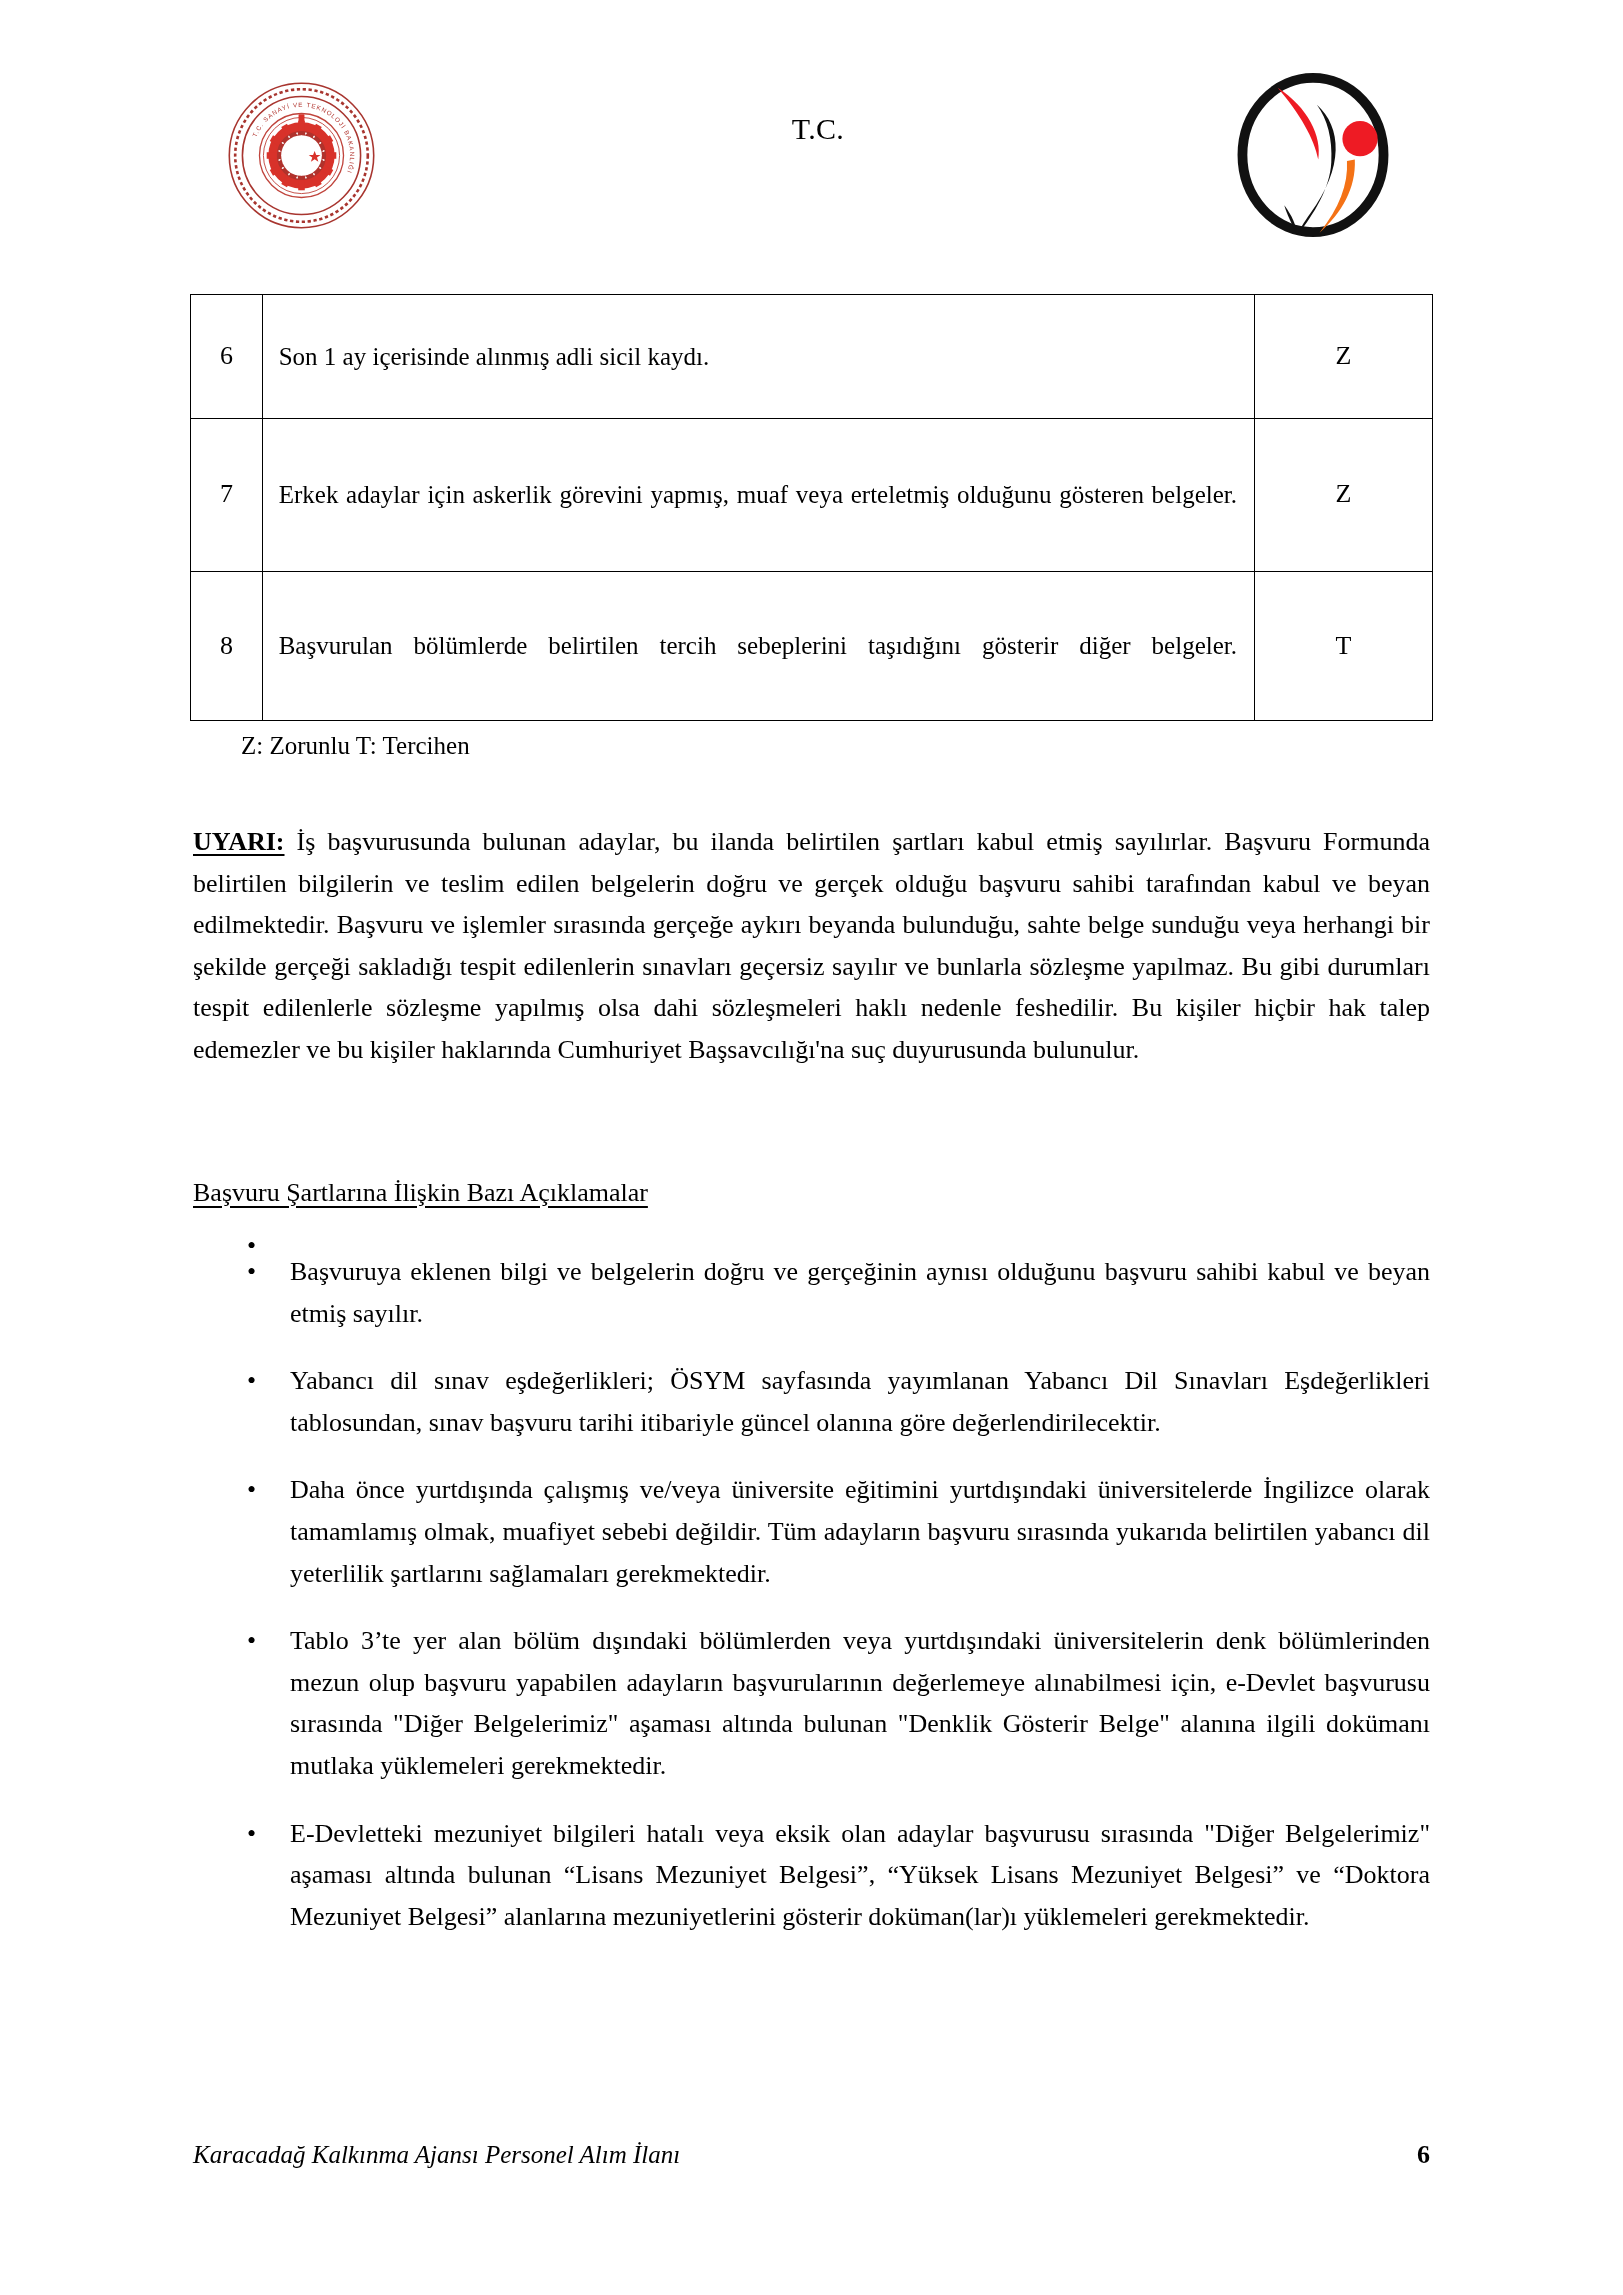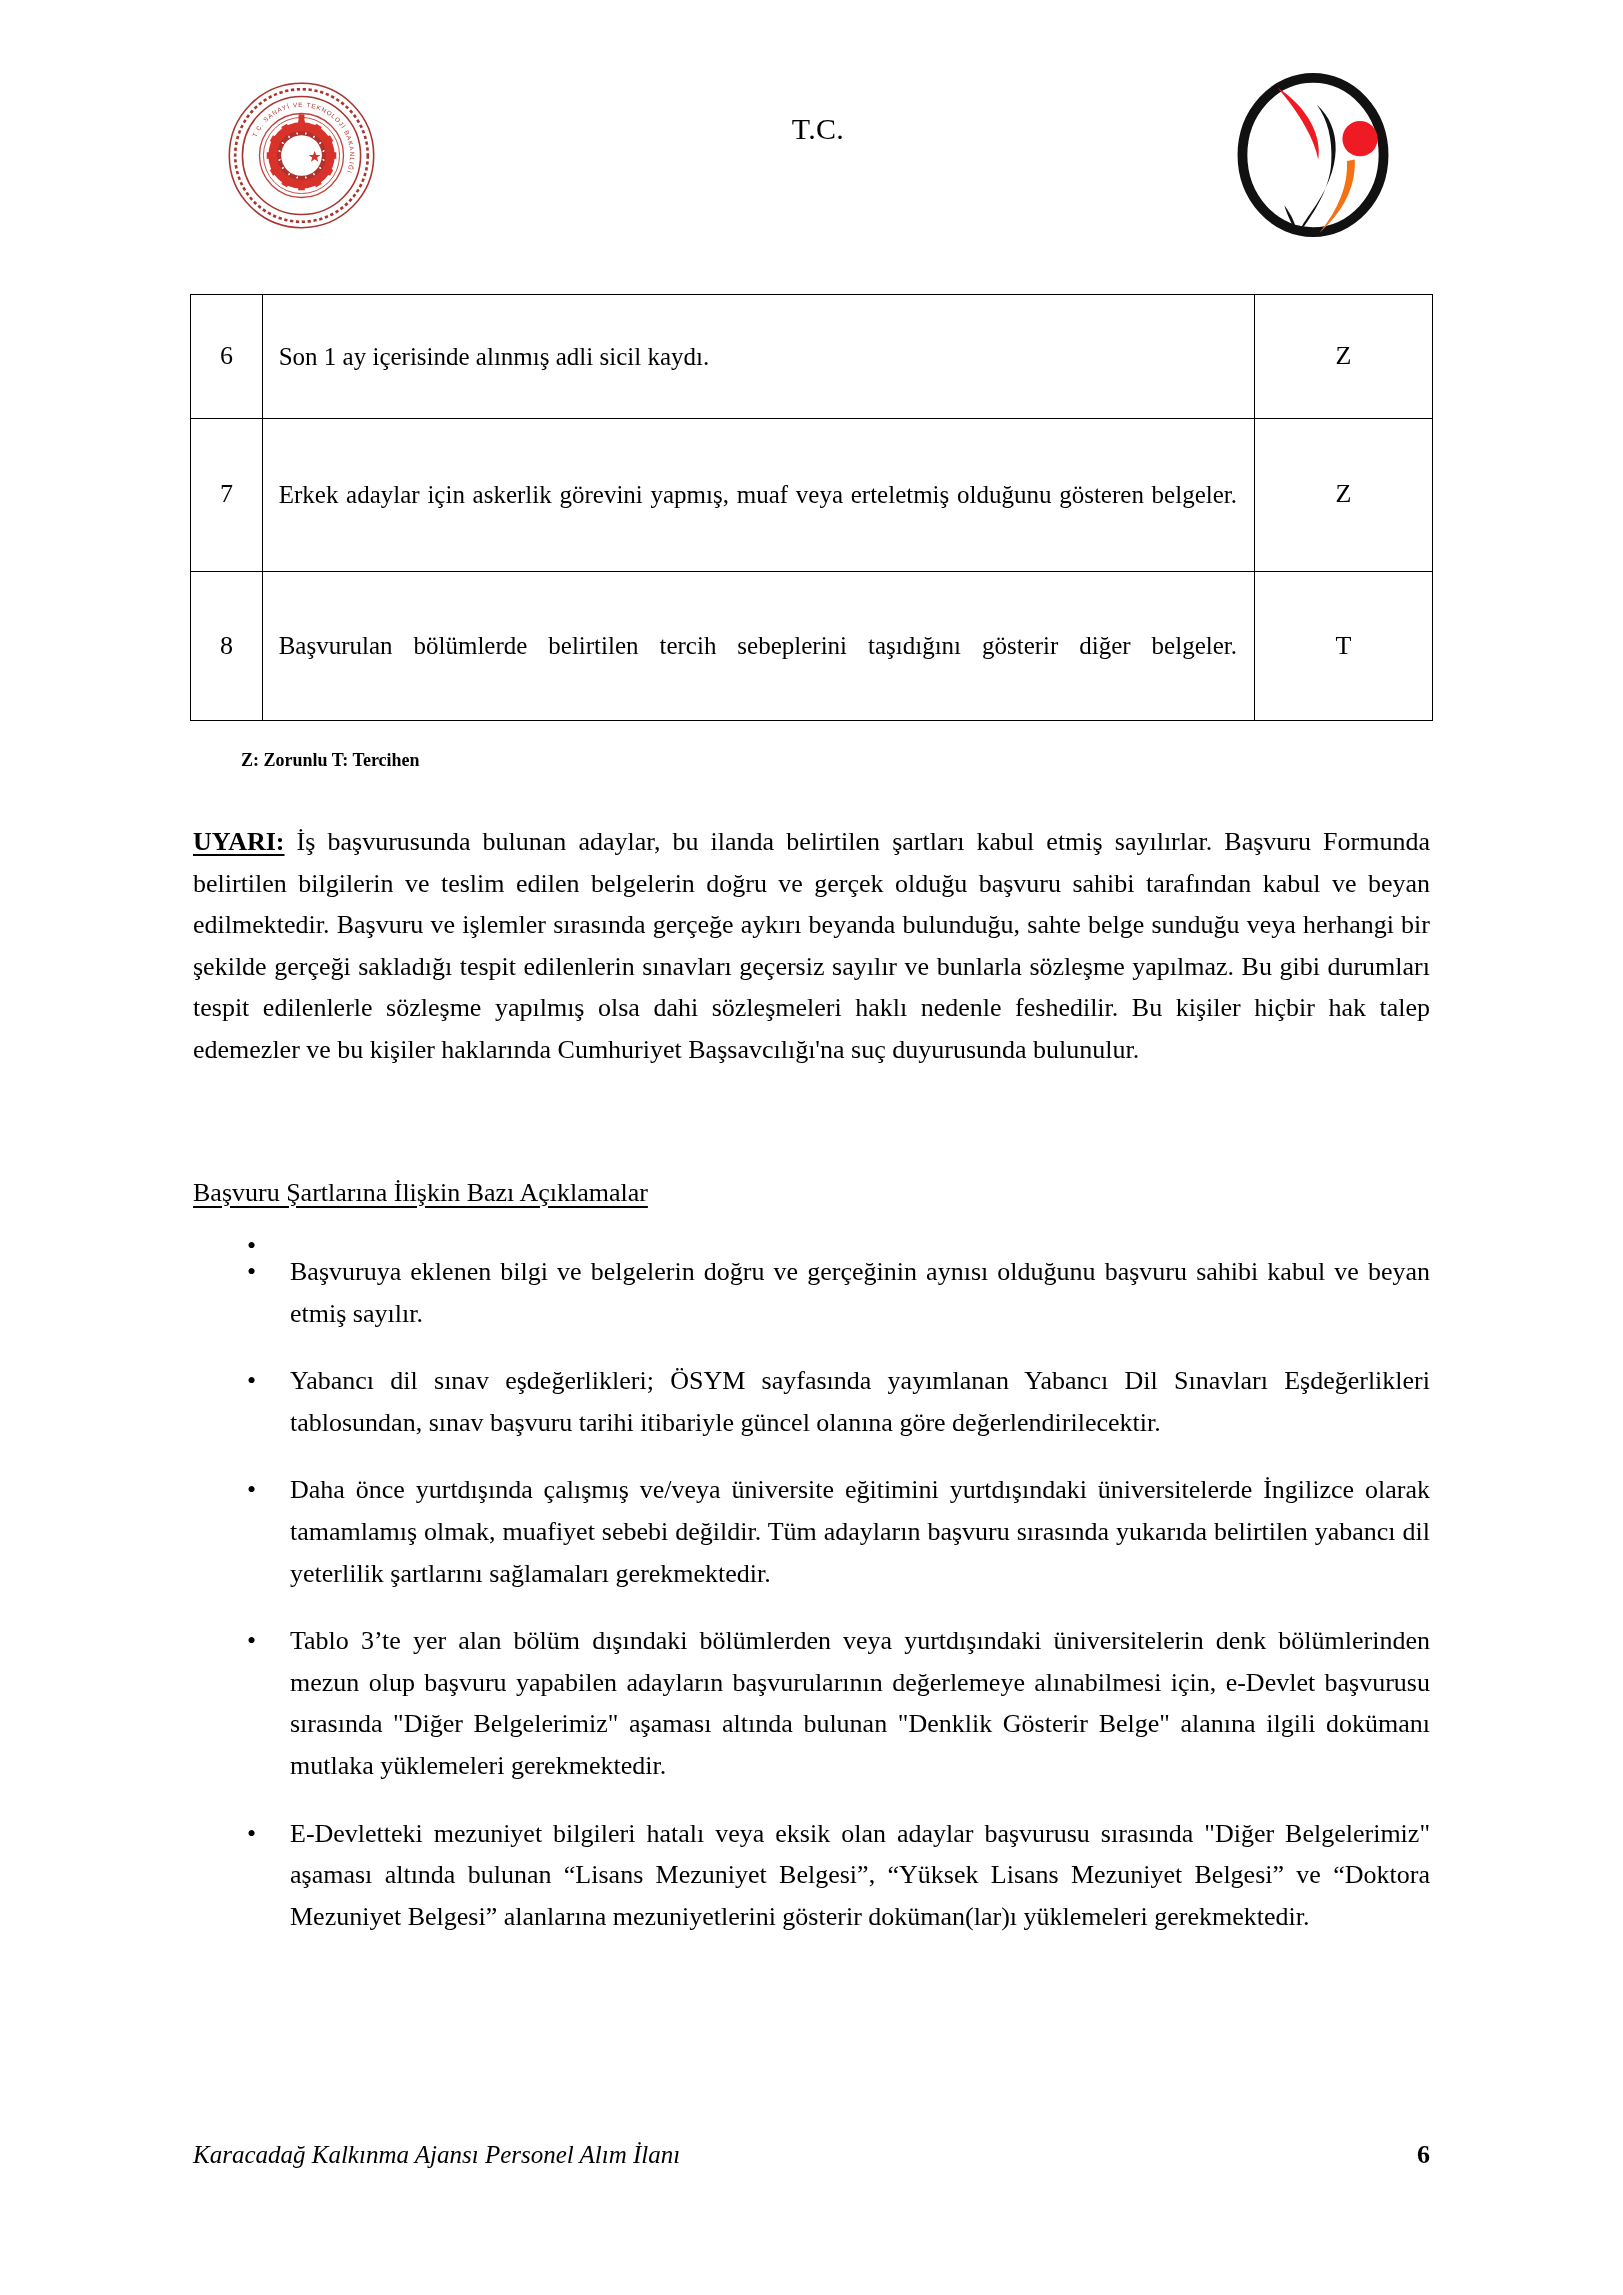--- a/index.html
+++ b/index.html
@@ -89,23 +89,23 @@
     font-size: 26px;
   }
   #doc-table tr.r6 td { height: 94px; }
   #doc-table tr.r7 td { height: 123px; }
   #doc-table tr.r8 td { height: 120px; }
 
   
   #legend {
     position: absolute;
     left: 241px;
-    top: 750px;
-    font-size: 18px;
-    font-weight: bold;
+    top: 732px;
+    font-size: 25px;
+    font-weight: normal;
     white-space: nowrap;
   }
 
   
   .para {
     position: absolute;
     left: 193px;
     width: 1237px;
     font-size: 26px;
     line-height: 1.60;

